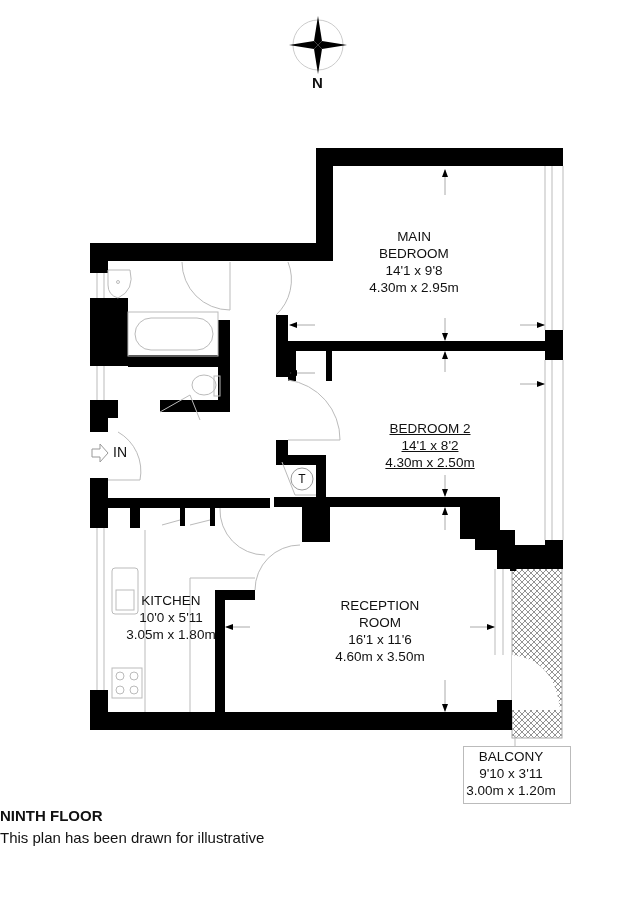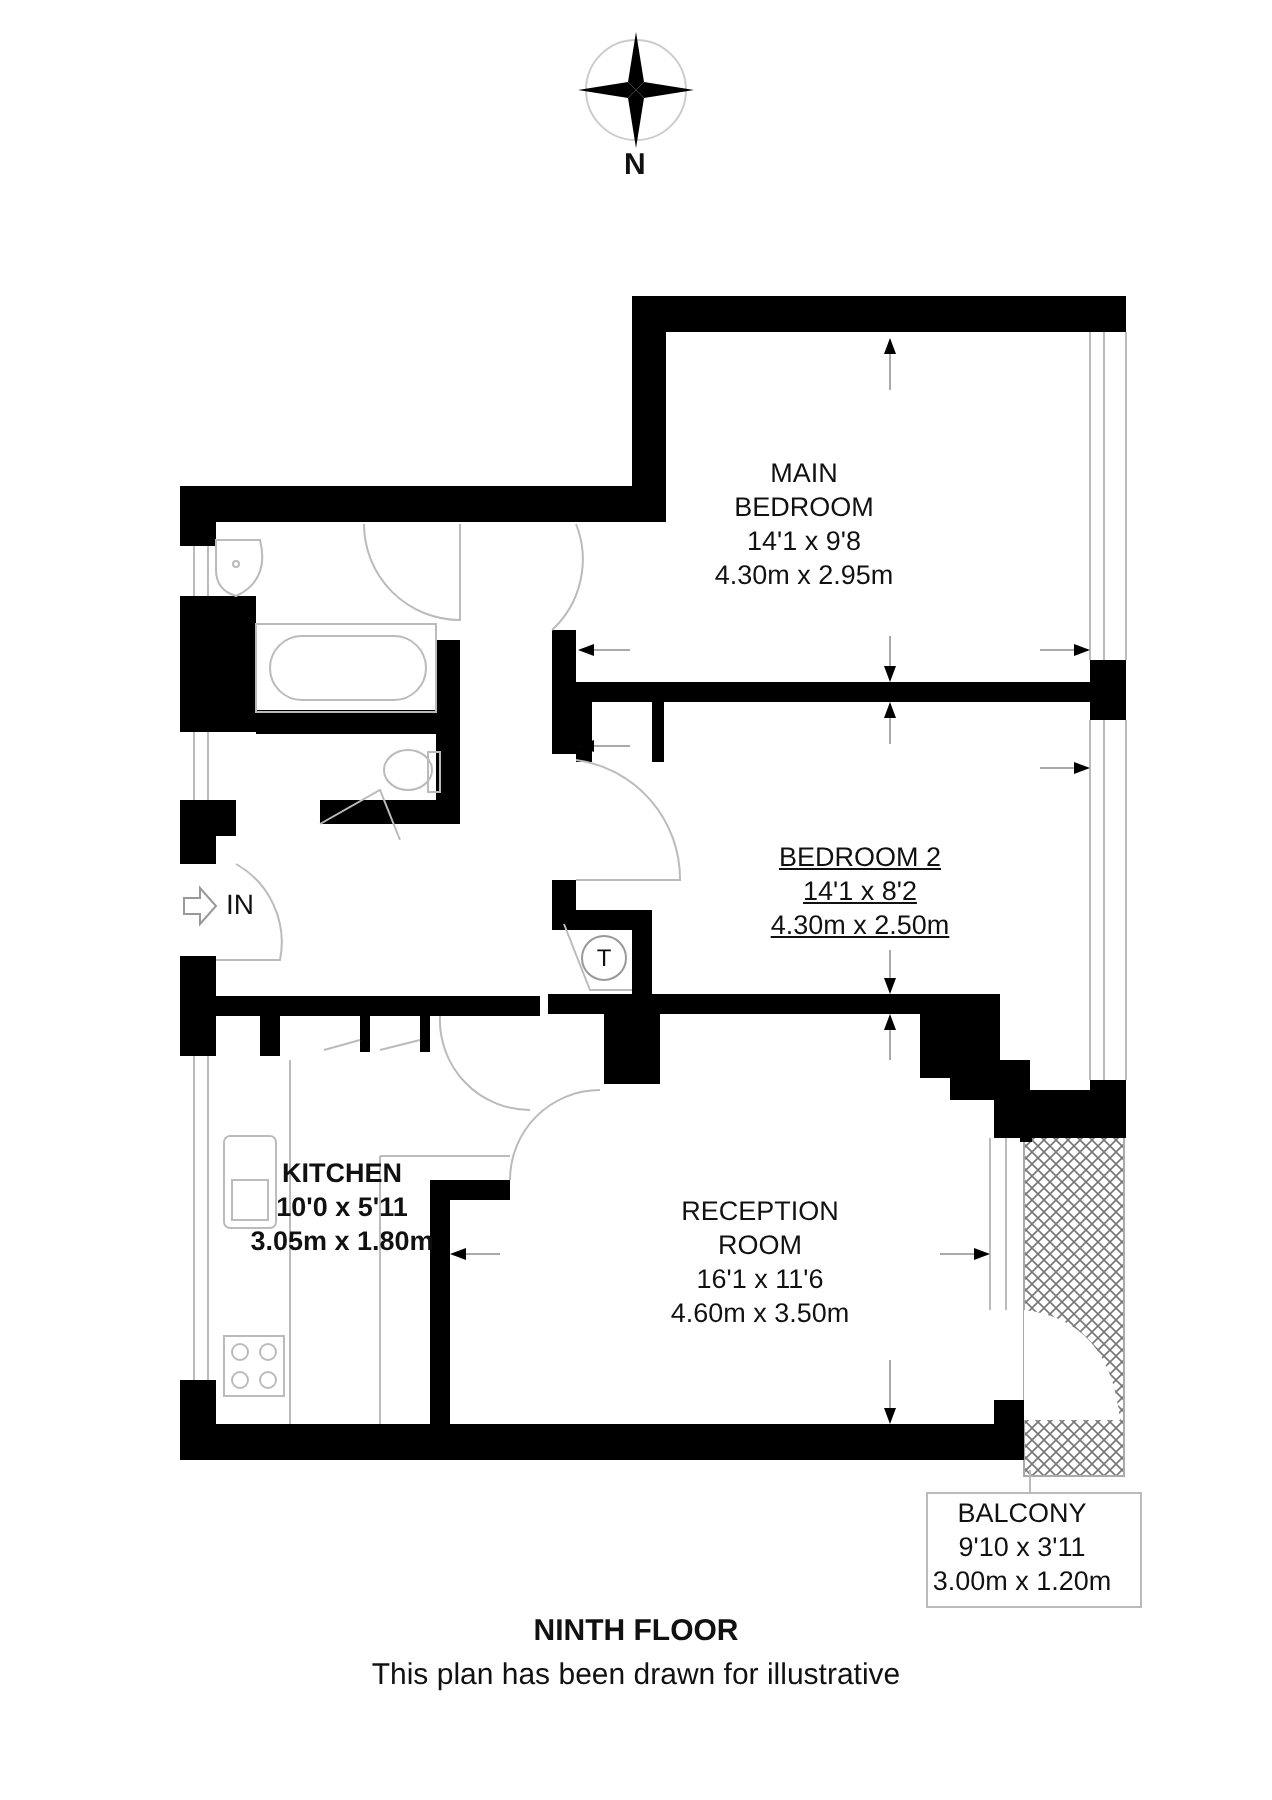--- a/index.html
+++ b/index.html
@@ -1,20 +1,20 @@
 <!DOCTYPE html>
 <html><head>
 <meta charset="utf-8">
 <style>
   html, body { margin:0; padding:0; background:#ffffff; }
   body { width:636px; height:900px; position:relative; overflow:hidden; font-family:"Liberation Sans", sans-serif; color:#111; }
   svg { position:absolute; left:0; top:0; }
   .lbl { position:absolute; text-align:center; font-size:13.5px; line-height:17px; color:#111; white-space:nowrap; }
   .lbl span { display:block; }
-  .footer { position:absolute; left:0; width:636px; text-align:center; }
+  .footer { position:absolute; left:0; width:636px; }
   .footer .t1 { font-weight:bold; font-size:15px; line-height:19px; }
   .footer .t2 { font-size:15px; line-height:17px; margin-top:4px; }
   .balcony-box { position:absolute; left:463px; top:746px; width:106px; height:56px; border:1px solid #bbb; background:#fff; }
   .in-label { position:absolute; left:74px; top:444px; font-size:14px;margin-left:39px; }
   .compass-n { position:absolute; left:312px; top:74px; font-weight:bold; font-size:15px; }
 </style>
 </head>
 <body>
 
 <svg width="636" height="900" viewBox="0 0 636 900">
@@ -172,34 +172,34 @@
   </g>
 
   <g>
     <path d="M92,449 L100,449 L100,444 L108,453 L100,462 L100,457 L92,457 Z" fill="none" stroke="#999"></path>
   </g>
 </svg>
 
 <div class="compass-n">N</div>
 <div class="in-label">IN</div>
 
-<div class="lbl" style="left:342px;top:228px;width:120px;">
+<div class="lbl" style="left:354px;top:228px;width:120px;">
   <span>MAIN</span>
   <span>BEDROOM</span>
   <span>14'1 x 9'8</span>
   <span>4.30m x 2.95m</span>
 </div>
 
 <div class="lbl" style="left:365px;top:420px;width:130px;text-decoration:underline;">
   <span>BEDROOM 2</span>
   <span>14'1 x 8'2</span>
   <span>4.30m x 2.50m</span>
 </div>
 
-<div class="lbl" style="left:116px;top:578px;width:110px;font-weight:bold;">
+<div class="lbl" style="left:116px;top:592px;width:110px;">
   <span>KITCHEN</span>
   <span>10'0 x 5'11</span>
   <span>3.05m x 1.80m</span>
 </div>
 
 <div class="lbl" style="left:325px;top:597px;width:110px;">
   <span>RECEPTION</span>
   <span>ROOM</span>
   <span>16'1 x 11'6</span>
   <span>4.60m x 3.50m</span>

